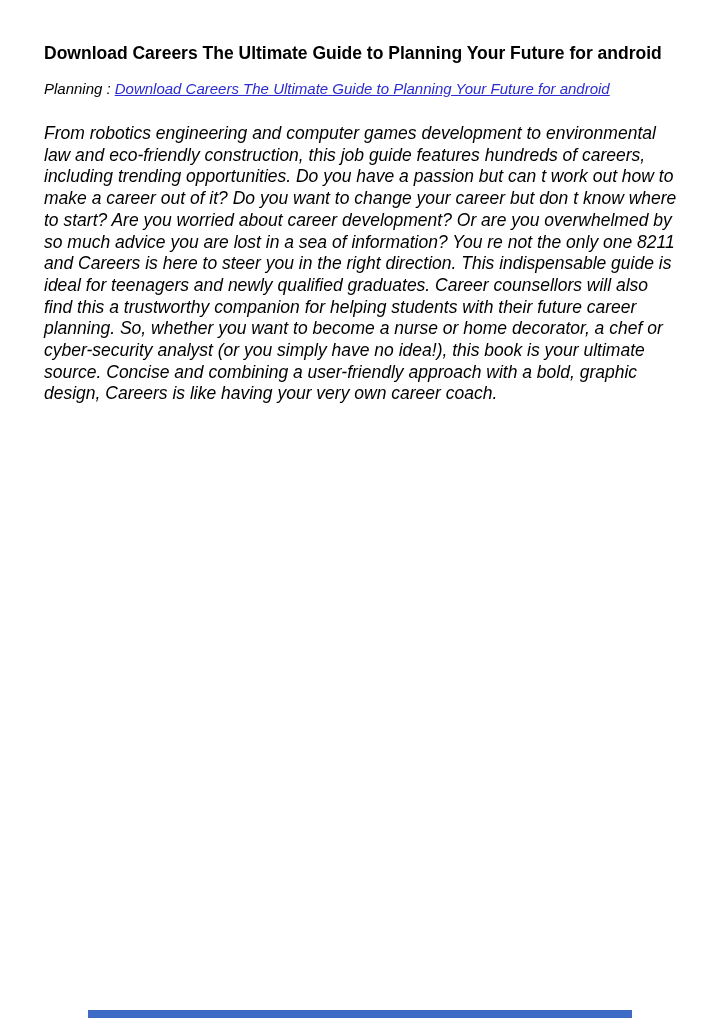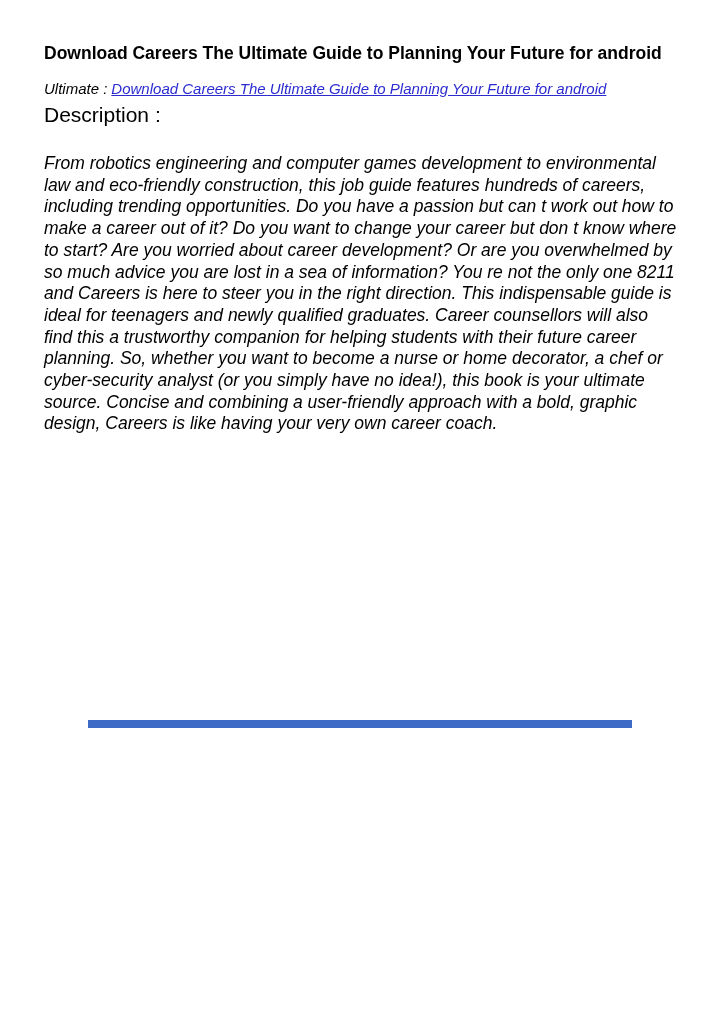--- a/index.html
+++ b/index.html
@@ -4,21 +4,21 @@
   <style>
     * { box-sizing: border-box; }
     html, body {
       margin: 0;
       padding: 0;
       background: #ffffff;
     }
     .page {
       position: relative;
       width: 720px;
-      height: 728px;
+      height: 1018px;
       margin: 0 auto;
       background: var(--bg-color, #ffffff);
       color: var(--text-color, #000000);
       font-family: "Liberation Sans", sans-serif;
       overflow: hidden;
     }
     .content {
       position: absolute;
       left: 44px;
       top: 44px;
@@ -78,24 +78,23 @@
 <body>
 
 <div class="page">
   <div class="content">
 
     <h1 class="doc-title">Download Careers The Ultimate Guide to Planning Your Future for android</h1>
 
 
     <div class="link-rows">
       <div class="link-row">
-        <span>Ultimate :</span><a href="#">Download Careers The Ultimate Guide to Planning Your Future for android</a>
+        <span>Planning :</span><a href="#">Download Careers The Ultimate Guide to Planning Your Future for android</a>
       </div>
     </div>
 
-    <h2 class="description-heading">Description :</h2>
 
     <p class="description-body">From robotics engineering and computer games development to environmental law and eco-friendly construction, this job guide features hundreds of careers, including trending opportunities. Do you have a passion but can t work out how to make a career out of it? Do you want to change your career but don t know where to start? Are you worried about career development? Or are you overwhelmed by so much advice you are lost in a sea of information? You re not the only one 8211 and Careers is here to steer you in the right direction. This indispensable guide is ideal for teenagers and newly qualified graduates. Career counsellors will also find this a trustworthy companion for helping students with their future career planning. So, whether you want to become a nurse or home decorator, a chef or cyber-security analyst (or you simply have no idea!), this book is your ultimate source. Concise and combining a user-friendly approach with a bold, graphic design, Careers is like having your very own career coach.</p>
 
   </div>
 
   <div class="footer-bar"></div>
 </div>
 
 </body></html>

